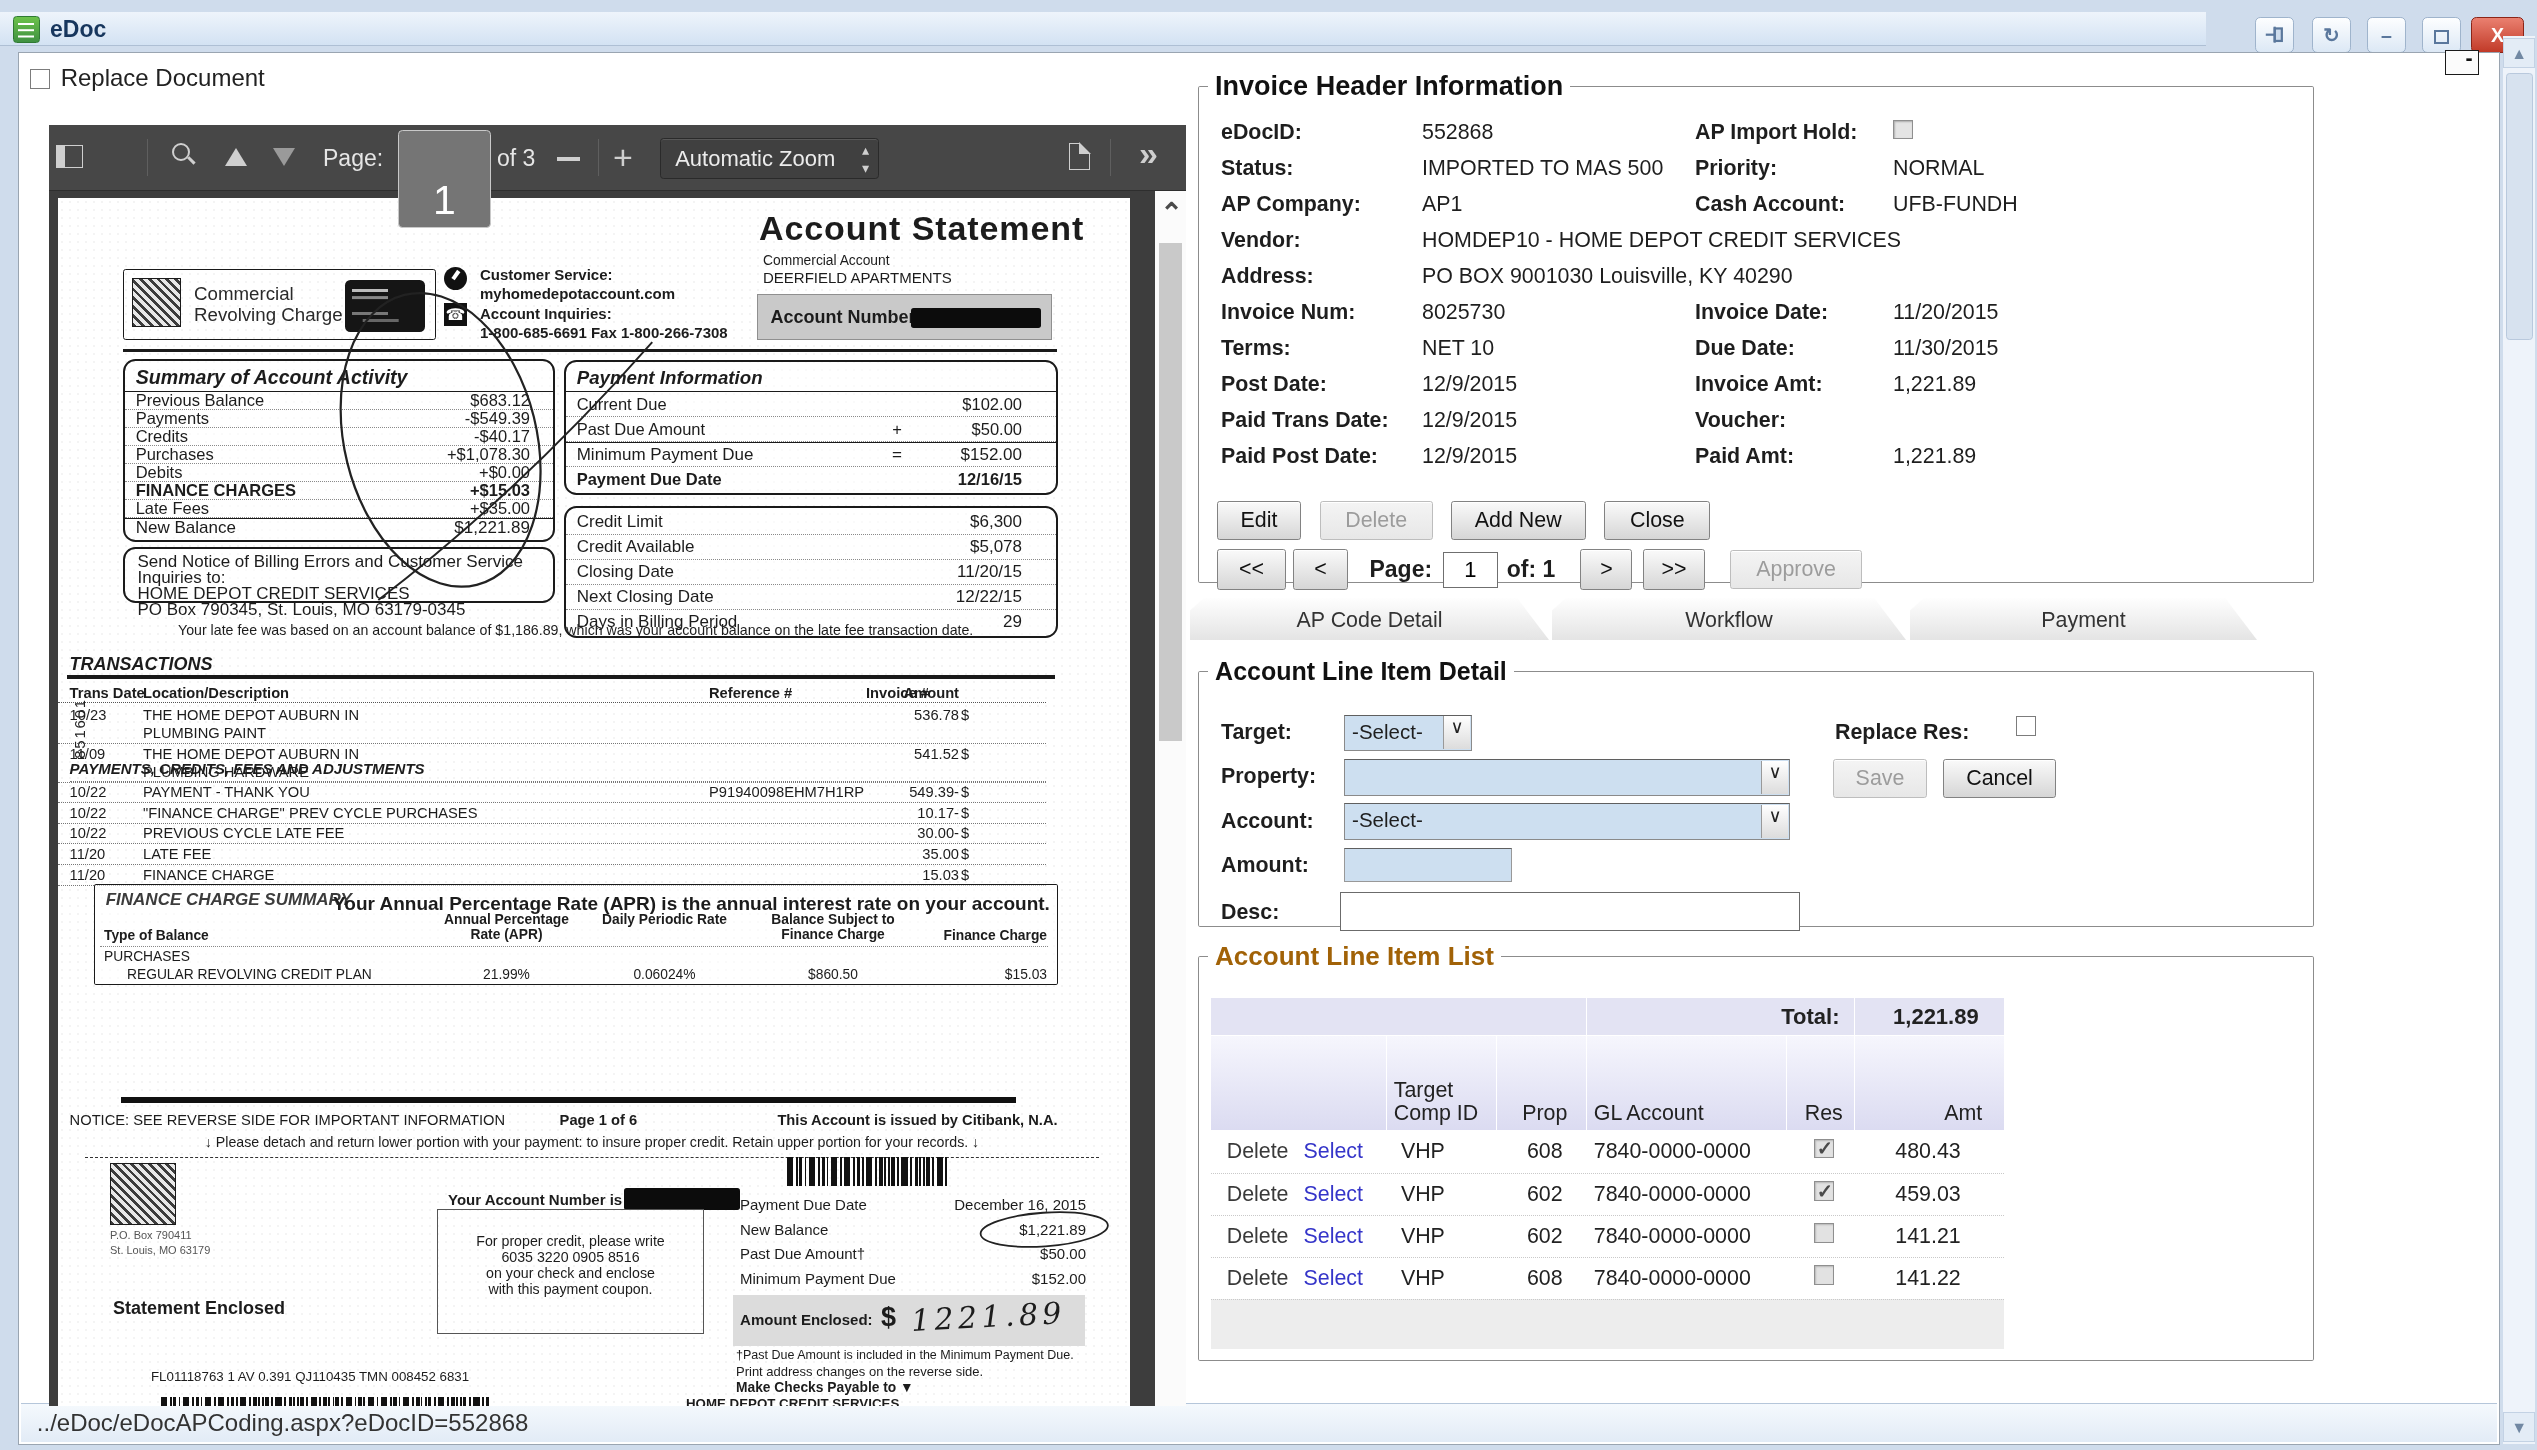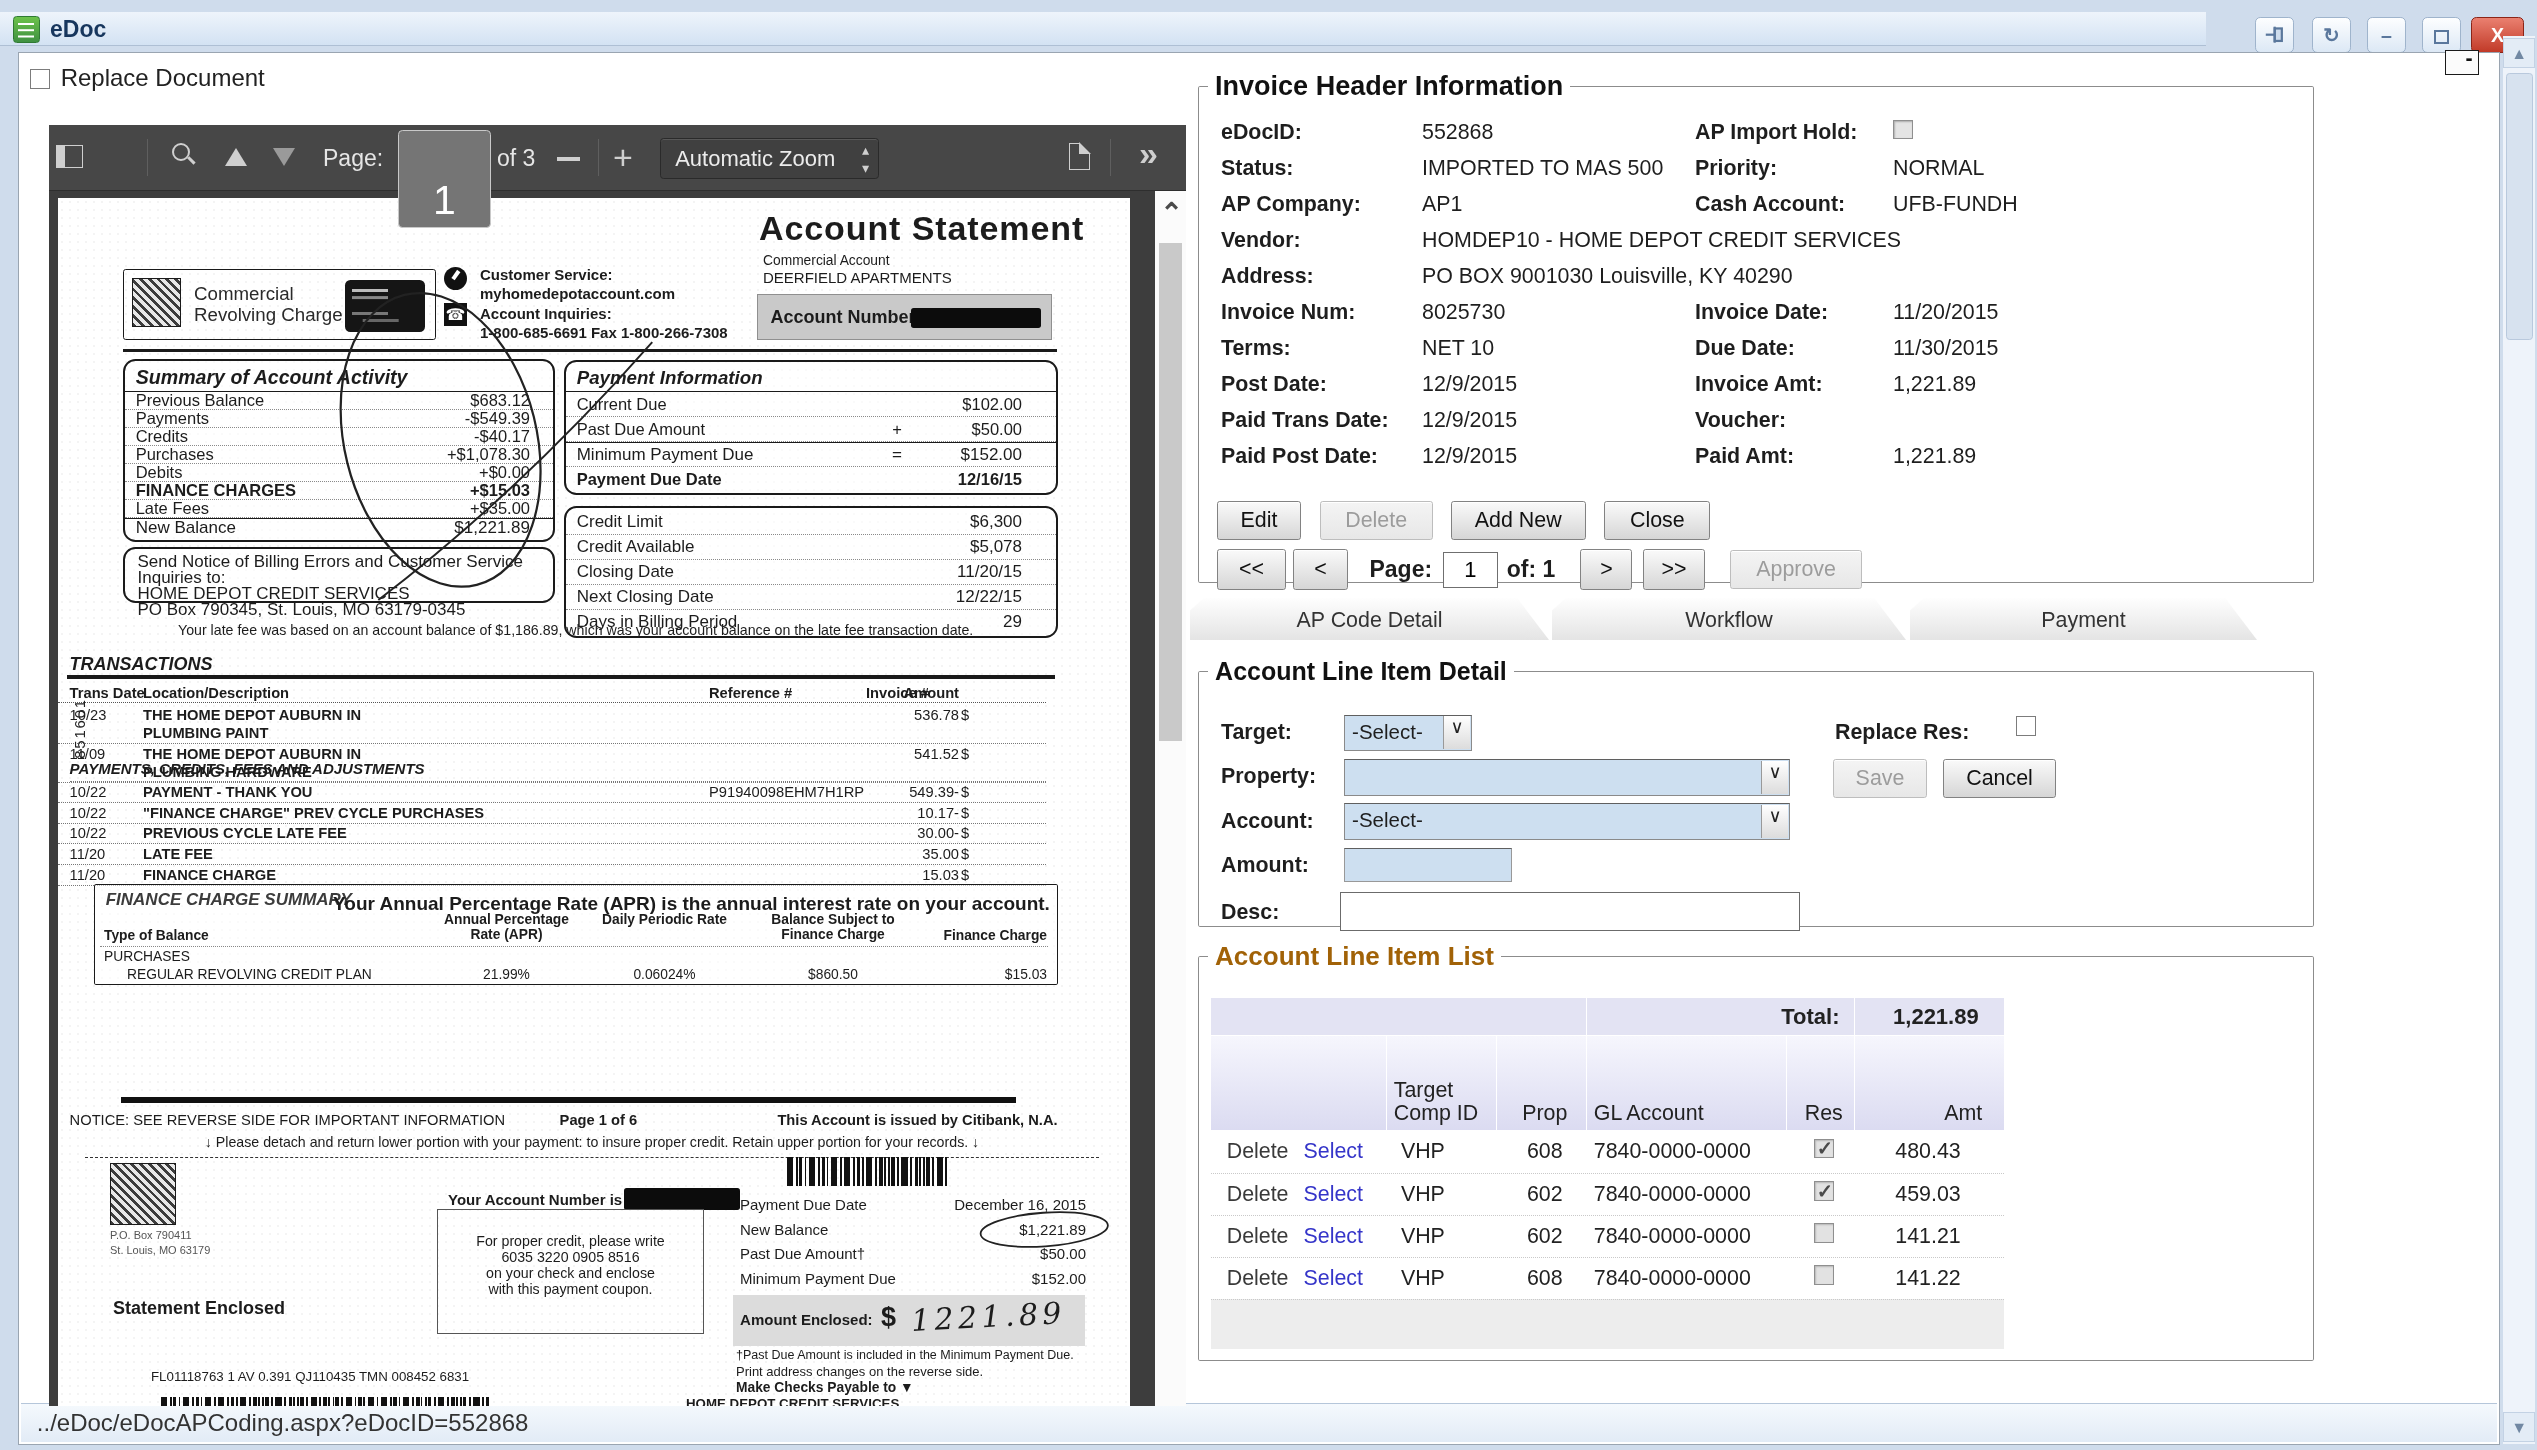--- a/index.html
+++ b/index.html
@@ -97,21 +97,21 @@
   .hd-logo { background:repeating-linear-gradient(45deg,#3c3c3c 0 2.7px,#e8e8e8 2.7px 6.2px); border:1.8px solid #1a1a1a; }
   .card { background:#151515; border-radius:5.3px; }
   .card::after { content:""; position:absolute; left:7.1px; top:9px; width:36px; height:2.7px;
     background:#bbb; box-shadow:0 7.1px 0 #888, 0 23px 0 #777, 10.7px 30px 0 #666; }
   .redact { background:#0c0c0c; border-radius:2.7px; }
   .barcode { background:
      repeating-linear-gradient(90deg,#111 0 1.8px,transparent 1.8px 4.4px),
      repeating-linear-gradient(90deg,#111 0 3.6px,transparent 3.6px 11.6px); }
   .trow-line { position:relative; border-bottom:0.9px dotted #777; width:988px; padding:0.9px 0; }
   .trow-line .td { position:absolute; top:0.9px; }
-  .t-date { left:11.6px; } .t-desc-wrap { margin-left:85px;font-weight:bold; }
+  .t-date { left:11.6px; } .t-desc-wrap { margin-left:85px; }
   .t-ref { left:651px; } .t-cur { left:903px; } 
   .t-amt { position:absolute; right:87px; top:0.9px; }
   .tfs { font-size:14.7px; line-height:18px; }
   .penink { stroke:#222; fill:none; }
   .hand { font-family:"DejaVu Serif", serif; font-style:italic; }
 
   
   fieldset { position:absolute; border:0.9px solid #8c8c8c; border-radius:1.8px; background:#fff; }
   legend { margin-left:9px; padding:0 7.1px; font-size:27px; font-weight:bold; color:#111; }
   legend.blue { color:#a16207; font-size:26px; }

